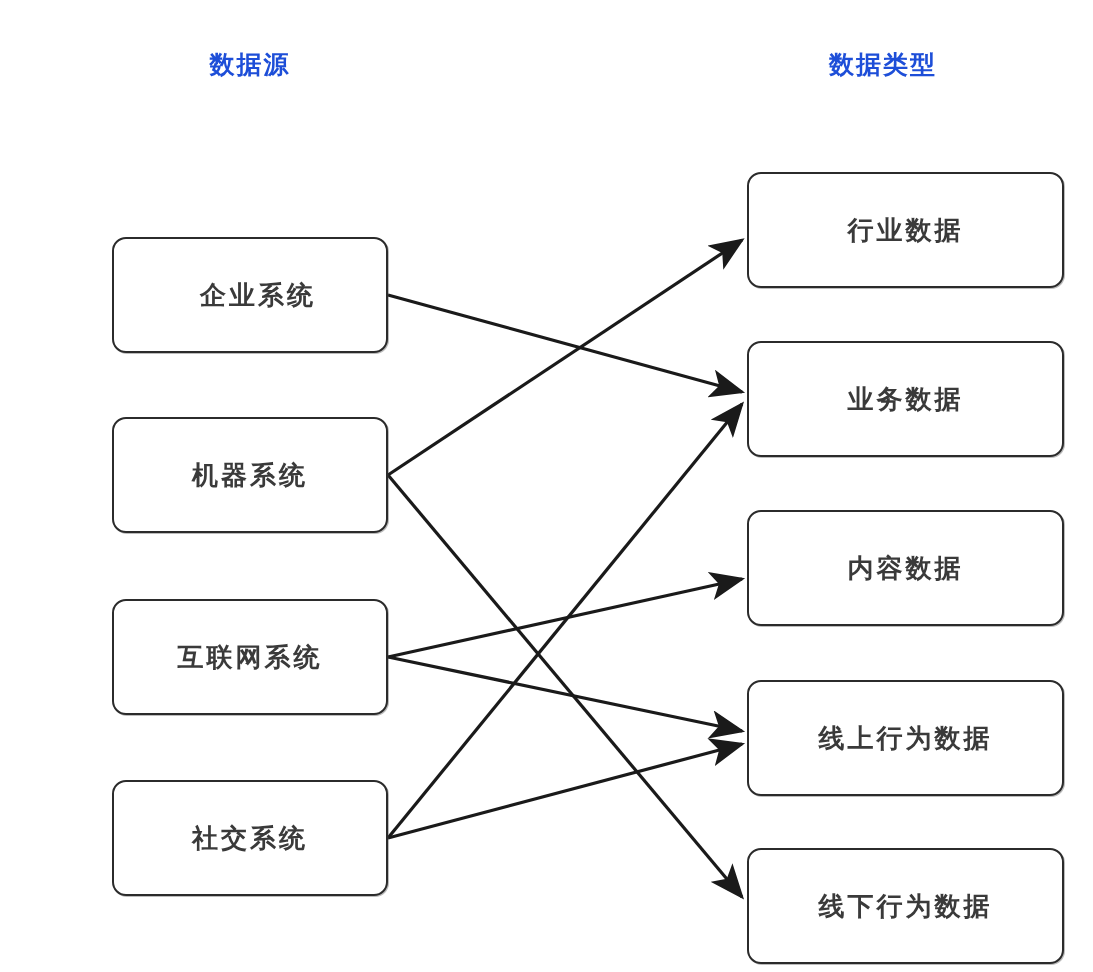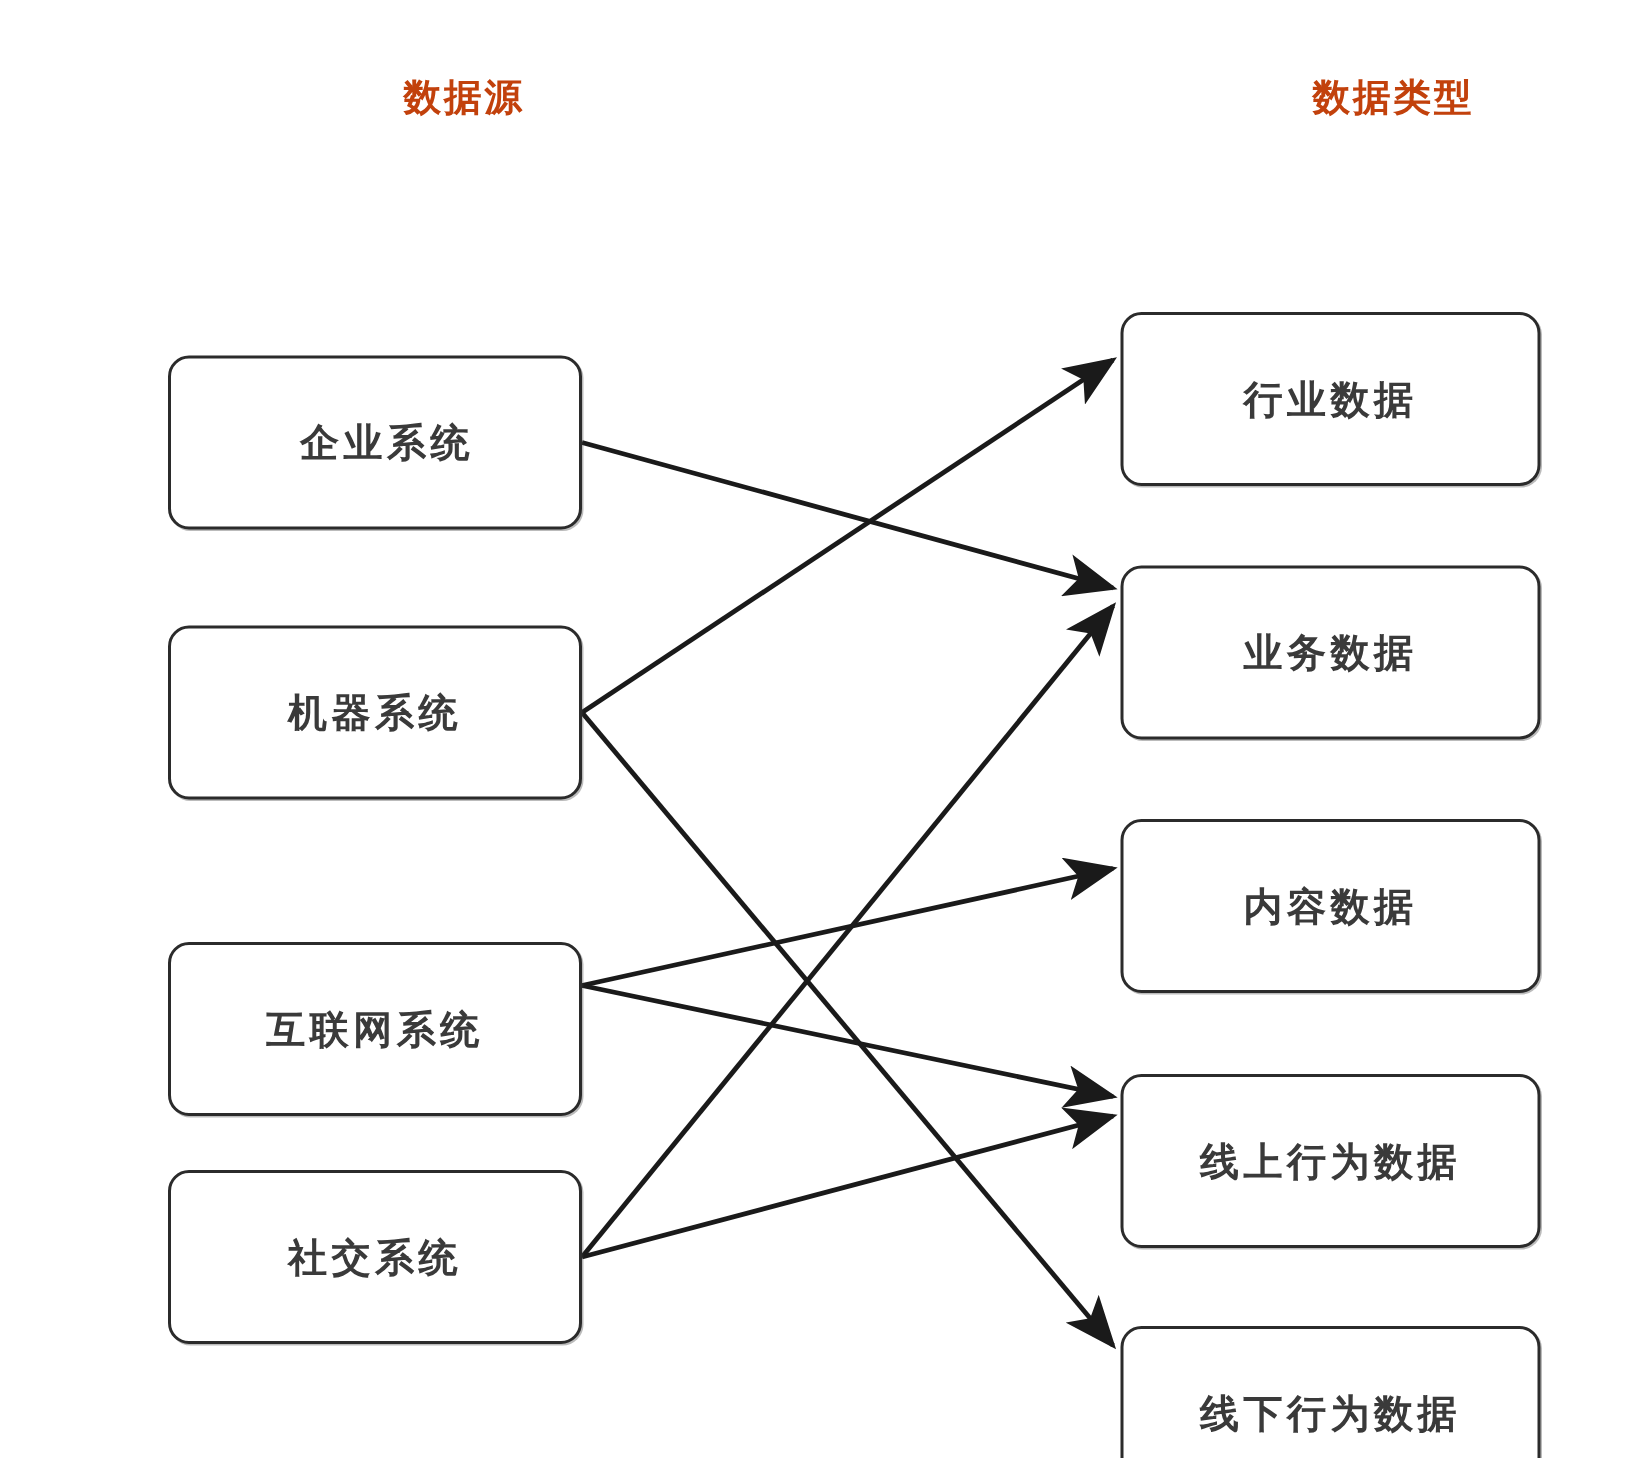--- a/index.html
+++ b/index.html
@@ -12,24 +12,24 @@
     width: 1093px;
     height: 972px;
     background: #ffffff;
     overflow: hidden;
     font-family: "Liberation Serif", "DejaVu Serif", serif;
   }
   .col-header {
     position: absolute;
     font-size: 25px;
     font-weight: 700;
-    color: #c2410c;
+    color: #1d4ed8;
     letter-spacing: 2px;
     white-space: nowrap;
-    text-align: right;
+    text-align: center;
   }
   #header-left  { left: 150px; top: 48px; width: 200px; }
   #header-right { left: 783px; top: 48px; width: 200px; }
 
   .node {
     position: absolute;
     box-sizing: border-box;
     background: #ffffff;
     border: 2.5px solid #2b2b2b;
     border-radius: 14px;
@@ -46,27 +46,26 @@
     letter-spacing: 3px;
     white-space: nowrap;
   }
   .node-src {
     left: 112px;
     width: 276px;
     height: 116px;
   }
   .node-dst {
     left: 747px;
-    width: 280px;
+    width: 317px;
     height: 116px;
-    margin-top: 36px;
   }
   #node-src-0 { top: 237px; padding-left: 16px; }
   #node-src-1 { top: 417px; }
-  #node-src-2 { top: 628px; }
+  #node-src-2 { top: 599px; }
   #node-src-3 { top: 780px; }
 
   #node-dst-0 { top: 172px; }
   #node-dst-1 { top: 341px; }
   #node-dst-2 { top: 510px; }
   #node-dst-3 { top: 680px; }
   #node-dst-4 { top: 848px; }
 
   #edges {
     position: absolute;

